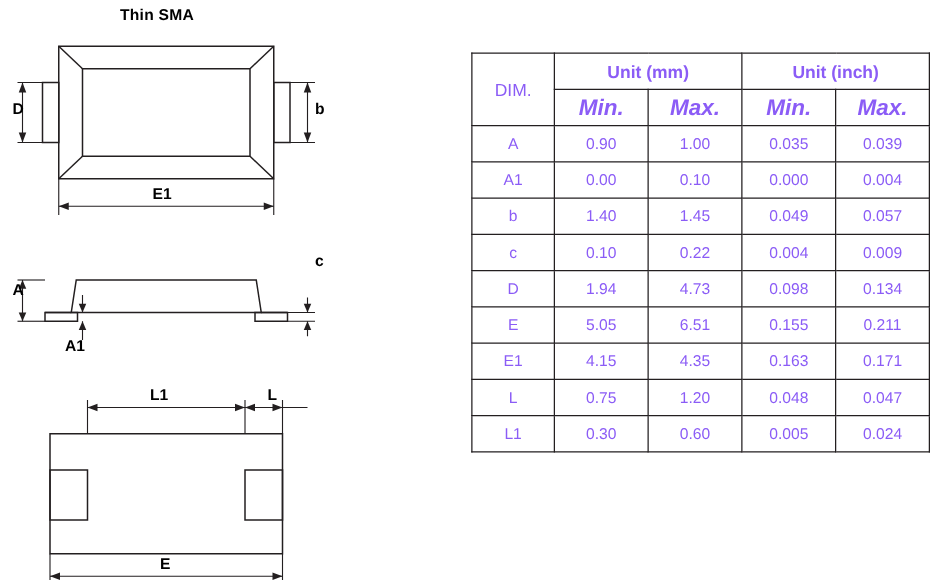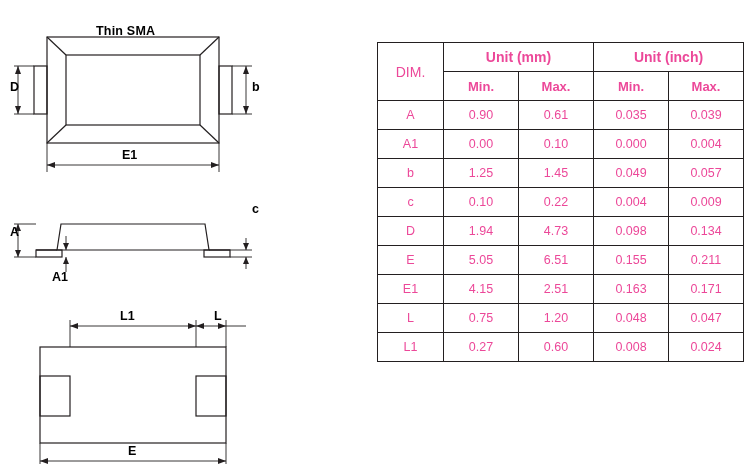--- a/index.html
+++ b/index.html
@@ -19,21 +19,21 @@
     position: absolute;
     left: 0; top: 0;
     width: 754px;
     height: 469px;
   }
 
   
   .title {
     position: absolute;
     left: 96px;
-    top: 24px;
+    top: 5px;
     font-size: 12.5px;
     font-weight: bold;
     letter-spacing: 0.2px;
   }
 
   
   .drawing {
     position: absolute;
     left: 0;
     top: 24px;
@@ -62,36 +62,37 @@
     border-collapse: collapse;
     width: 366px;
     table-layout: fixed;
     background: #fff;
   }
   table.dims th, table.dims td {
     border: 1px solid #231f20;
     text-align: center;
     vertical-align: middle;
     font-size: 12.5px;
-    color: #ec4899;
+    color: #8b5cf6;
     padding: 0;
     height: 28px;
   }
   table.dims th.unit-head {
     font-size: 14px;
     font-weight: bold;
     height: 28px;
   }
   table.dims th.dim-head {
     font-size: 14px;
     font-weight: normal;
   }
   table.dims th.sub-head {
-    font-size: 13px;
-    font-weight: bold;
+    font-size: 18px;
+    font-weight: bold;
+    font-style: italic;
   }
   table.dims td.dimname {
     font-size: 12.5px;
     font-weight: normal;
   }
   col.c0 { width: 66px; }
   col.c1, col.c2, col.c3, col.c4 { width: 75px; }
 </style>
 </head>
 <body>
@@ -213,34 +214,34 @@
           <th class="sub-head">Min.</th>
           <th class="sub-head">Max.</th>
           <th class="sub-head">Min.</th>
           <th class="sub-head">Max.</th>
         </tr>
       </thead>
       <tbody>
         <tr>
           <td class="dimname">A</td>
           <td>0.90</td>
-          <td>0.61</td>
+          <td>1.00</td>
           <td>0.035</td>
           <td>0.039</td>
         </tr>
         <tr>
           <td class="dimname">A1</td>
           <td>0.00</td>
           <td>0.10</td>
           <td>0.000</td>
           <td>0.004</td>
         </tr>
         <tr>
           <td class="dimname">b</td>
-          <td>1.25</td>
+          <td>1.40</td>
           <td>1.45</td>
           <td>0.049</td>
           <td>0.057</td>
         </tr>
         <tr>
           <td class="dimname">c</td>
           <td>0.10</td>
           <td>0.22</td>
           <td>0.004</td>
           <td>0.009</td>
@@ -255,35 +256,35 @@
         <tr>
           <td class="dimname">E</td>
           <td>5.05</td>
           <td>6.51</td>
           <td>0.155</td>
           <td>0.211</td>
         </tr>
         <tr>
           <td class="dimname">E1</td>
           <td>4.15</td>
-          <td>2.51</td>
+          <td>4.35</td>
           <td>0.163</td>
           <td>0.171</td>
         </tr>
         <tr>
           <td class="dimname">L</td>
           <td>0.75</td>
           <td>1.20</td>
           <td>0.048</td>
           <td>0.047</td>
         </tr>
         <tr>
           <td class="dimname">L1</td>
-          <td>0.27</td>
+          <td>0.30</td>
           <td>0.60</td>
-          <td>0.008</td>
+          <td>0.005</td>
           <td>0.024</td>
         </tr>
       </tbody>
     </table>
   </div>
 
 </div>
 
 </body></html>

